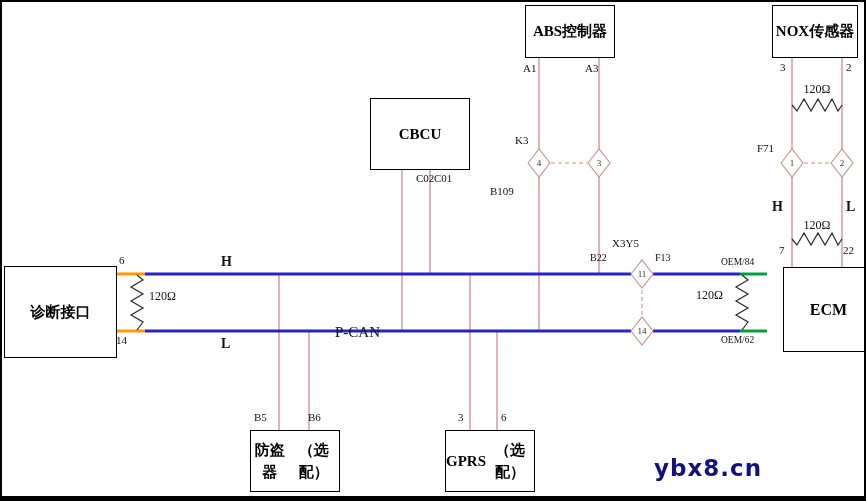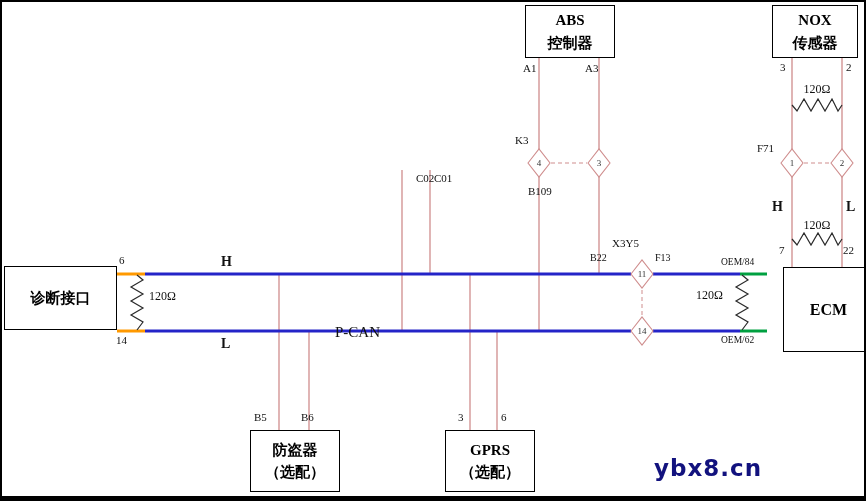--- a/index.html
+++ b/index.html
@@ -2,21 +2,21 @@
 <html><head>
 <meta charset="utf-8">
 <style>
   * { margin:0; padding:0; box-sizing:border-box; }
   html,body { background:#9a9a9a; }
   body { font-family:"Liberation Serif", serif; }
   .canvas { position:relative; width:866px; height:501px; background:#ffffff;
             border:2px solid #000; border-bottom-width:5px; overflow:hidden; margin:0 auto; }
   svg.wires { position:absolute; left:0; top:0; display:block; }
   .box { position:absolute; background:#fff; border:1px solid #000;
-         display:flex; flex-direction:column; align-items:center; justify-content:center;
+         display:flex; align-items:center; justify-content:center;
          text-align:center; font-size:15px; font-weight:bold; color:#000; line-height:1.5; }
   .box.big { font-size:16px; }
   .lbl { position:absolute; font-size:11px; color:#111; white-space:nowrap; line-height:1.1; }
   .lbl.small { font-size:10px; }
   .lbl.tiny  { font-size:9.5px; }
   .lbl.res   { font-size:12px; }
   .lbl.busname { font-size:15px; }
   .lbl.busletter { font-size:14px; font-weight:bold; }
   .lbl.center { text-align:center; }
   .watermark { position:absolute; font-family:"DejaVu Sans", sans-serif; font-weight:bold;
@@ -85,24 +85,27 @@
     <g font-size="9" text-anchor="middle" fill="#333333">
       <text x="537" y="164">4</text>
       <text x="597" y="164">3</text>
       <text x="790" y="164">1</text>
       <text x="840" y="164">2</text>
       <text x="640" y="275">11</text>
       <text x="640" y="332">14</text>
     </g>
   </svg>
 
-  <div class="box" style="left:2px; top:264px; width:113px; height:64px;">
+  <div class="box" style="left:2px; top:264px; width:113px; height:92px;">
     <span>诊断接口</span>
   </div>
 
+  <div class="box" style="left:368px; top:96px; width:100px; height:72px;">
+    <span>CBCU</span>
+  </div>
 
   <div class="box" style="left:523px; top:3px; width:90px; height:53px;">
     <span>ABS</span>
     <span>控制器</span>
   </div>
 
   <div class="box" style="left:770px; top:3px; width:86px; height:53px;">
     <span>NOX</span>
     <span>传感器</span>
   </div>
@@ -128,41 +131,41 @@
   <div class="lbl busletter" style="left:219px; top:252px;">H</div>
   <div class="lbl busletter" style="left:219px; top:334px;">L</div>
   <div class="lbl busname" style="left:333px; top:322px;">P-CAN</div>
 
   <div class="lbl" style="left:370px; top:170px;padding-left:44px;">C02</div>
   <div class="lbl" style="left:432px; top:170px;">C01</div>
 
   <div class="lbl" style="left:521px; top:60px;">A1</div>
   <div class="lbl" style="left:583px; top:60px;">A3</div>
   <div class="lbl" style="left:513px; top:132px;">K3</div>
-  <div class="lbl" style="left:526px; top:183px;">B109</div>
+  <div class="lbl" style="left:488px; top:183px;">B109</div>
 
   <div class="lbl small" style="left:588px; top:250px;">B22</div>
   <div class="lbl" style="left:610px; top:235px;">X3Y5</div>
   <div class="lbl small" style="left:653px; top:250px;">F13</div>
 
   <div class="lbl" style="left:778px; top:59px;">3</div>
   <div class="lbl" style="left:844px; top:59px;">2</div>
   <div class="lbl res center" style="left:790px; top:81px; width:50px;">120Ω</div>
   <div class="lbl" style="left:755px; top:140px;">F71</div>
   <div class="lbl busletter" style="left:770px; top:197px;">H</div>
   <div class="lbl busletter" style="left:844px; top:197px;">L</div>
   <div class="lbl res center" style="left:790px; top:217px; width:50px;">120Ω</div>
   <div class="lbl" style="left:777px; top:242px;">7</div>
   <div class="lbl" style="left:841px; top:242px;">22</div>
 
   <div class="lbl tiny" style="left:719px; top:255px;">OEM/84</div>
   <div class="lbl tiny" style="left:719px; top:333px;">OEM/62</div>
   <div class="lbl res" style="left:694px; top:287px;">120Ω</div>
 
   <div class="lbl" style="left:252px; top:409px;">B5</div>
-  <div class="lbl" style="left:299px; top:409px;">B6</div>
+  <div class="lbl" style="left:306px; top:409px;">B6</div>
 
   <div class="lbl" style="left:456px; top:409px;">3</div>
   <div class="lbl" style="left:499px; top:409px;">6</div>
 
   <div class="watermark" style="left:652px; top:453px;">ybx8.cn</div>
 
 </div>
 
 </body></html>

